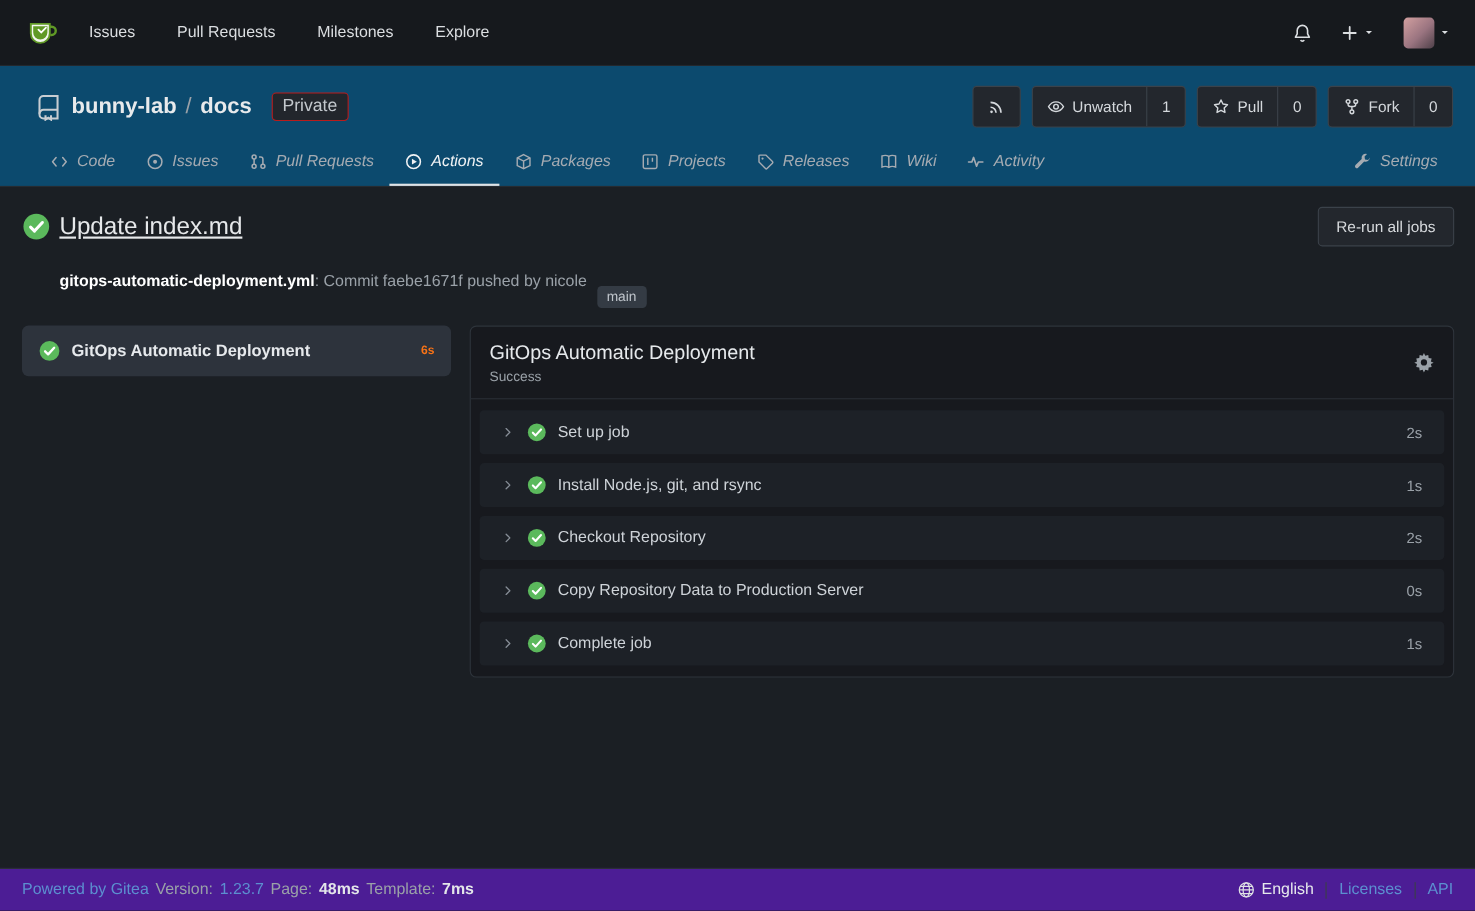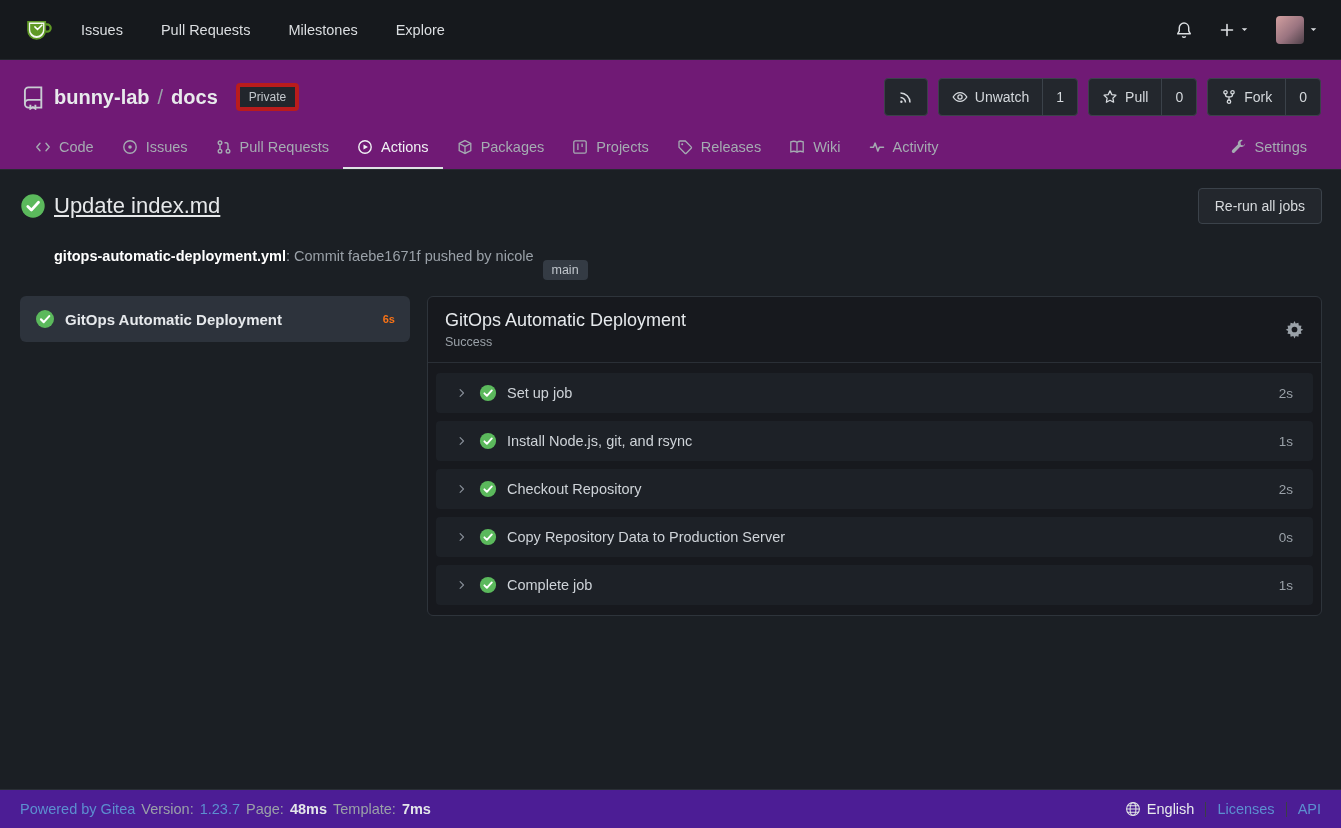--- a/index.html
+++ b/index.html
@@ -22,38 +22,38 @@
     cursor:pointer;
   }
   .nav-right { margin-left:auto; display:flex; align-items:center; gap:26px; }
   .icon-btn { background:none; border:none; cursor:pointer; display:flex; align-items:center; gap:4px; }
   .avatar {
     width:28px; height:28px; border-radius:4px;
     background:linear-gradient(135deg,#d3a0a0 0%,#9a7480 55%,#4e4049 100%);
   }
 
   
-  .repo-header { background:#701a75; padding:18px 20px 0 21px; border-bottom:1px solid #262b31; flex:0 0 auto; }
+  .repo-header { background:#0c4a6e; padding:18px 20px 0 32px; border-bottom:1px solid #262b31; flex:0 0 auto; }
   .repo-title-row { display:flex; align-items:center; }
   .repo-name-group { display:flex; align-items:center; gap:8px; }
   .repo-link { color:#e8eaec; font-size:20px; font-weight:600; text-decoration:none; cursor:pointer; }
   .repo-sep { color:#9aa1a8; font-size:20px; }
   .badge-private {
-    font-size:12px; color:#c3c8cd; background:#22262c; border:4px solid #b91c1c;
+    font-size:16px; color:#c3c8cd; background:#22262c; border:1px solid #b91c1c;
     border-radius:4px; padding:3px 9px; margin-left:10px;
   }
   .repo-actions { margin-left:auto; display:flex; gap:10px; }
   .btn-group { display:flex; border:1px solid #3b424a; border-radius:4px; overflow:hidden; background:#23272d; height:38px; }
   .btn-seg {
     display:flex; align-items:center; gap:7px; padding:0 13px; font-size:14px;
     color:#d4d8dc; background:transparent; border:none; cursor:pointer;
   }
   .btn-count { border-left:1px solid #3b424a; }
 
-  .repo-tabs { display:flex; align-items:center; margin-top:12px; }
+  .repo-tabs { display:flex; align-items:center; margin-top:12px;font-style:italic; }
   .tab {
     display:flex; align-items:center; gap:8px; padding:11px 14px 12px 14px;
     font-size:14.5px; color:#a5abb2; text-decoration:none; cursor:pointer;
     border-bottom:2px solid transparent;
   }
   .tab.active { color:#f0f2f4; border-bottom-color:#dfe2e5; }
   .tab-spacer { flex:1; }
 
   
   main { flex:1; padding:18px 19px 0 20px; background:#1b1f24; overflow:hidden; }

